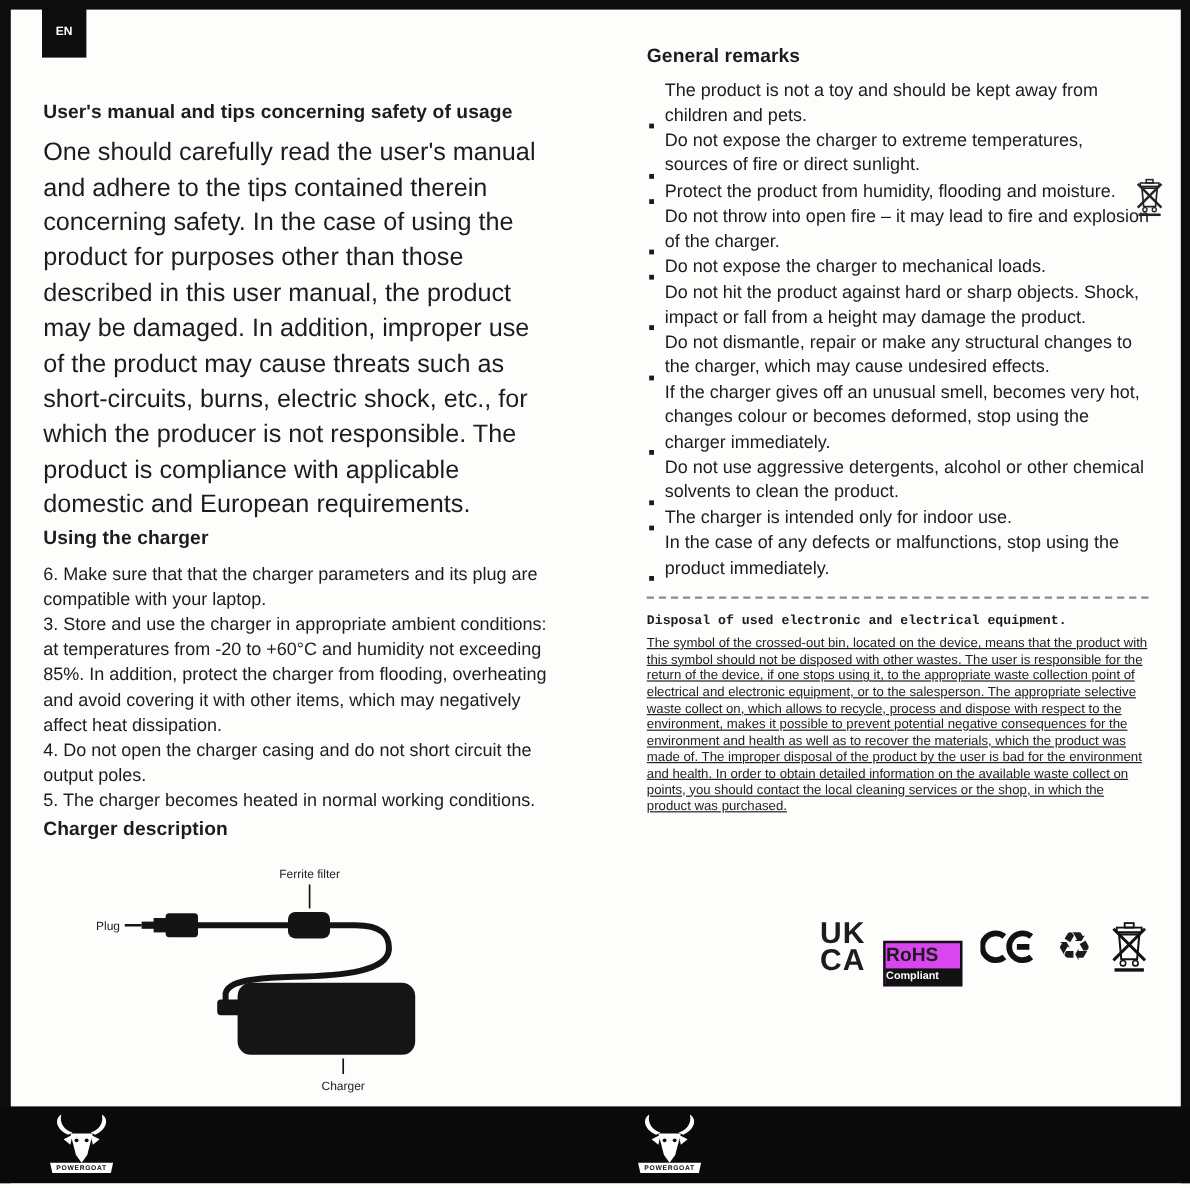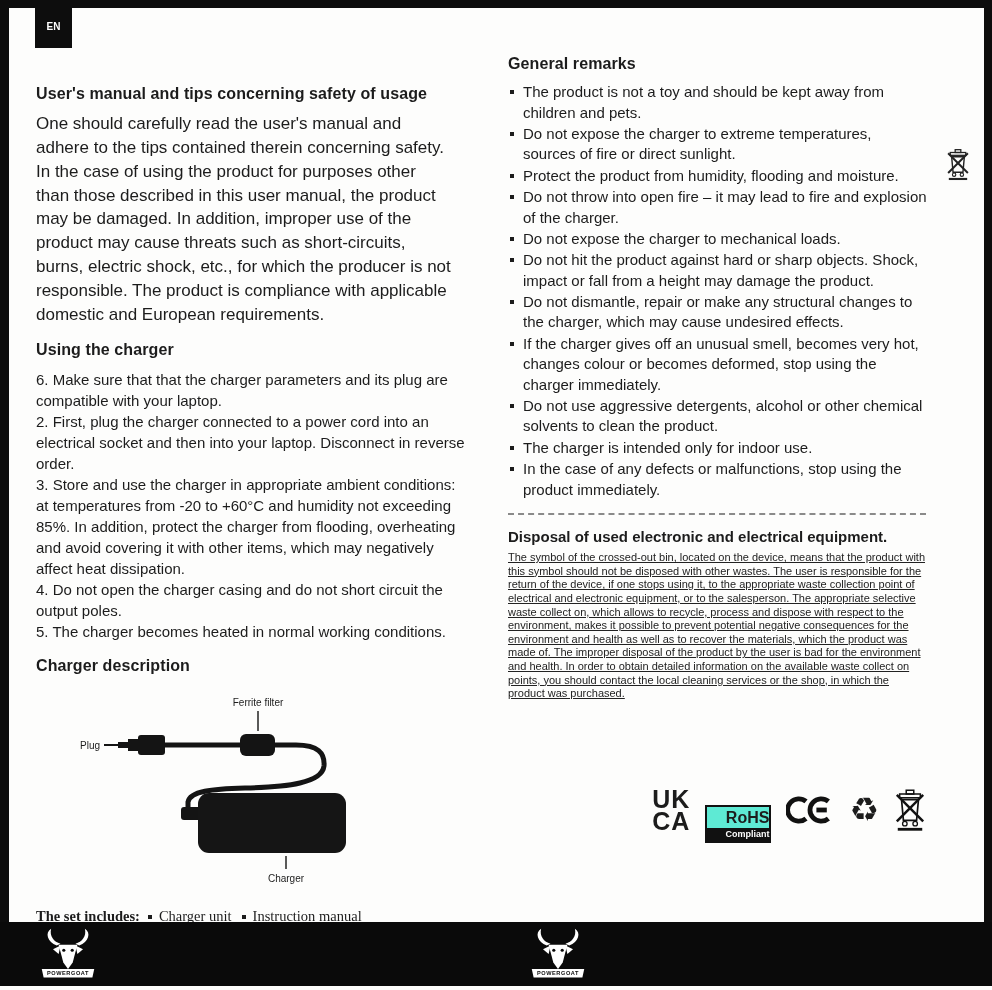--- a/index.html
+++ b/index.html
@@ -13,39 +13,39 @@
   .bar-top{position:absolute;top:0;left:0;width:992px;height:8px;background:#0d0d0d;}
   .bar-left{position:absolute;top:0;left:0;width:9px;height:986px;background:#0d0d0d;}
   .bar-right{position:absolute;top:0;right:0;width:8px;height:986px;background:#0d0d0d;}
 
   .en-badge{
     position:absolute;left:35px;top:5px;width:37px;height:43px;background:#0d0d0d;
     color:#fff;font-weight:bold;font-size:10px;display:flex;align-items:center;justify-content:center;
   }
 
   .col-left{position:absolute;left:36px;top:0;width:432px;padding-top:84px;}
-  .col-right{position:absolute;left:508px;top:0;width:420px;padding-top:54px;}
+  .col-right{position:absolute;left:539px;top:0;width:420px;padding-top:38px;}
 
   h2.sect{font-size:16px;font-weight:bold;margin:0 0 9px 0;line-height:1.2;letter-spacing:.1px;}
-  .col-left h2.sect{margin-top:14px;}
+  .col-left h2.sect{margin-top:4px;}
   .col-left h2.sect:first-child{margin-top:0;}
-  p.body{font-size:17px;line-height:1.4;margin:0 16px 2px 0;}
+  p.body{font-size:21px;line-height:1.4;margin:0 16px 2px 0;}
   p.step{font-size:15px;line-height:1.4;margin:0;}
 
-  .remark{display:flex;align-items:flex-start;margin:0 0 1px 0;}
+  .remark{display:flex;align-items:flex-end;margin:0 0 1px 0;}
   .sq{width:4px;height:4px;background:#1c1c1c;margin:8px 9px 0 2px;flex-shrink:0;}
   .rtext{font-size:15px;line-height:1.36;}
 
   .dashes{border:none;border-top:2px dashed #8a8a8a;margin:13px 0 0 0;width:418px;}
-  .disposal-h{font-size:15px;font-weight:bold;margin:13px 0 6px 0;}
+  .disposal-h{font-size:11px;font-weight:bold;margin:13px 0 6px 0;font-family:Liberation Mono, monospace;}
   .disposal-t{font-size:11px;line-height:1.24;margin:0;color:#222;text-decoration:underline;}
 
   .marks-row{display:flex;align-items:center;justify-content:flex-end;gap:15px;margin-top:76px;padding-right:2px;}
   .ukca{font-weight:bold;font-size:25px;line-height:.88;letter-spacing:1px;text-align:left;}
-  .rohs{border:2px solid #111;width:62px;text-align:right;background:#5eead4;margin-top:28px;}
+  .rohs{border:2px solid #111;width:62px;text-align:left;background:#d946ef;margin-top:28px;}
   .rohs .t{font-size:16px;font-weight:bold;padding:2px 0 1px 0;}
   .rohs .s{background:#111;color:#fff;font-size:9px;padding:1px 0 2px 0;font-weight:bold;}
   .recycle{font-family:"DejaVu Sans",sans-serif;font-size:33px;line-height:1;}
 
   .set-row{display:flex;align-items:center;font-size:14.5px;margin-top:16px;flex-wrap:wrap;font-family:Liberation Serif, serif;}
   .set-row .lbl{font-weight:bold;margin-right:8px;}
   .set-item{display:flex;align-items:center;margin-right:10px;}
   .set-item .sq{margin:1px 7px 0 0;}
 
   .diagram{margin:6px 0 0 4px;}
@@ -71,21 +71,20 @@
   <div class="en-badge">
     <span>EN</span>
   </div>
 
   <div class="col-left">
     <h2 class="sect">User's manual and tips concerning safety of usage</h2>
     <p class="body">One should carefully read the user's manual and adhere to the tips contained therein concerning safety. In the case of using the product for purposes other than those described in this user manual, the product may be damaged. In addition, improper use of the product may cause threats such as short-circuits, burns, electric shock, etc., for which the producer is not responsible. The product is compliance with applicable domestic and European requirements.</p>
 
     <h2 class="sect">Using the charger</h2>
     <p class="step">6. Make sure that that the charger parameters and its plug are compatible with your laptop.</p>
-    <p class="step">2. First, plug the charger connected to a power cord into an electrical socket and then into your laptop. Disconnect in reverse order.</p>
     <p class="step">3. Store and use the charger in appropriate ambient conditions: at temperatures from -20 to +60°C and humidity not exceeding 85%. In addition, protect the charger from flooding, overheating and avoid covering it with other items, which may negatively affect heat dissipation.</p>
     <p class="step">4. Do not open the charger casing and do not short circuit the output poles.</p>
     <p class="step">5. The charger becomes heated in normal working conditions.</p>
 
     <h2 class="sect">Charger description</h2>
 
     <svg class="diagram" width="310" height="198" viewBox="0 0 310 198">
 
       <path d="M124,55 H256 C278,55 285,63 284,76 C282,93 248,97 205,98 C172,99 150,101 148,112 L148,120" fill="none" stroke="#141414" stroke-width="5" stroke-linecap="round"></path>
 

